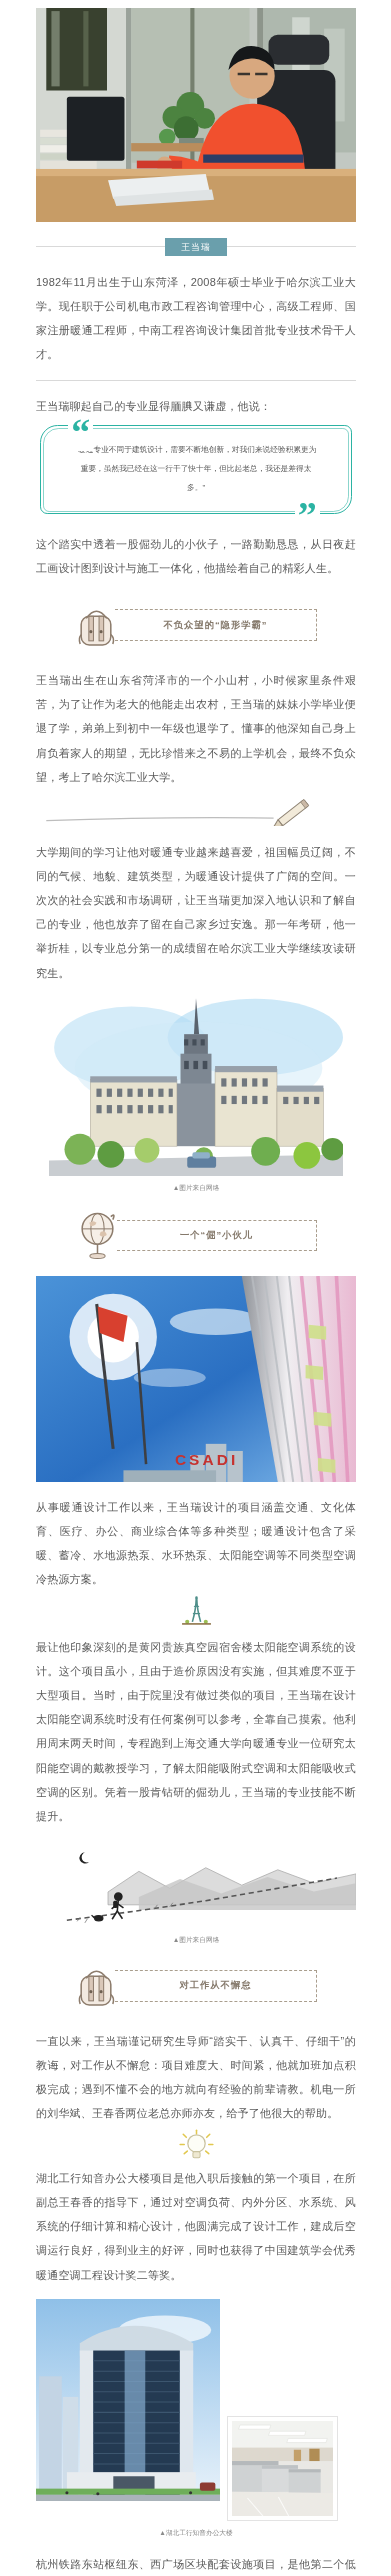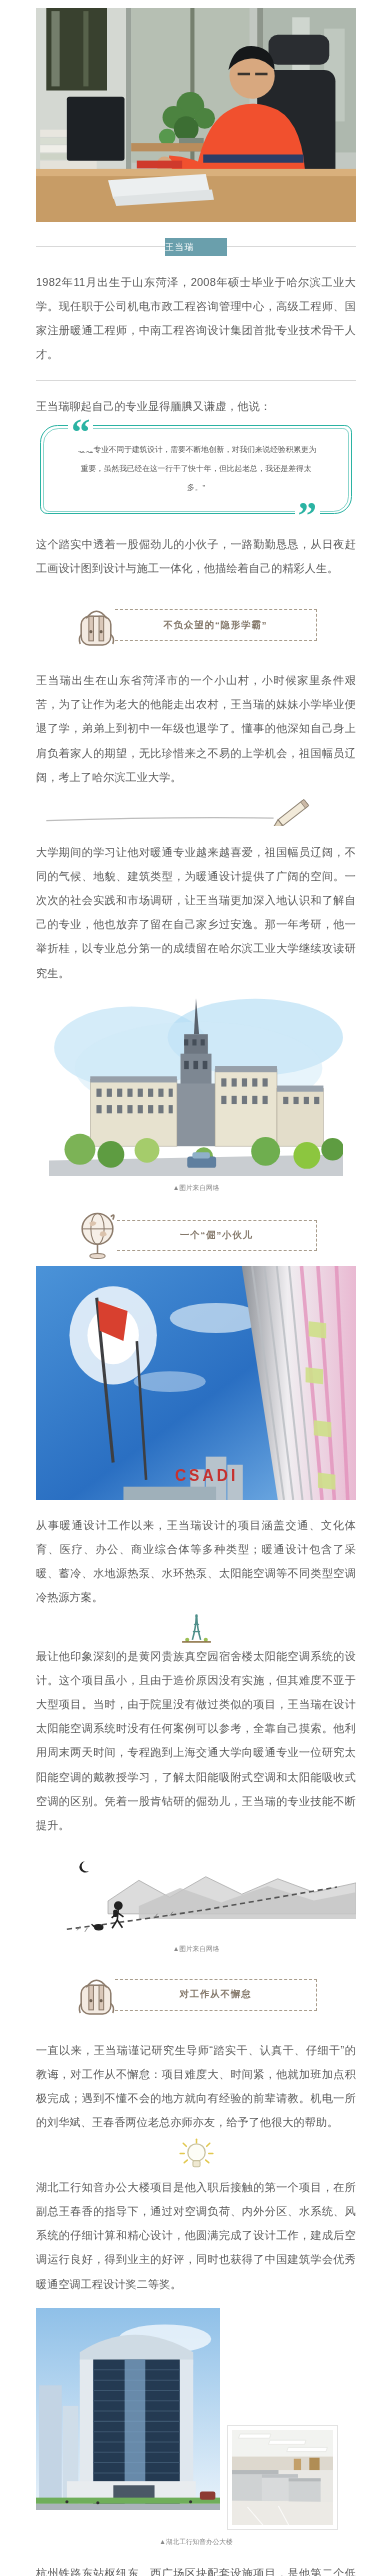--- a/index.html
+++ b/index.html
@@ -5,21 +5,21 @@
   html,body{margin:0;padding:0;background:#ffffff;}
   body{width:392px;font-family:"Liberation Sans","DejaVu Sans",sans-serif;color:#5b5b5b;}
   .container{width:320px;margin:0 auto;padding-top:7.7px;padding-bottom:12.4px;}
   .photo{position:relative;overflow:hidden;background:#eee;}
   .photo svg{display:block;width:100%;height:100%;}
   .body-text{font-size:11px;line-height:2.2;text-align:justify;letter-spacing:0.2px;margin:13.4px 0 0 0;}
   .hero{height:214px;}
   
   .badge-row{position:relative;margin-top:8.8px;height:18.5px;}
   .badge-row .rule{position:absolute;left:0;right:0;top:8.8px;height:0.5px;background:#d9d9d9;}
-  .badge{position:relative;width:62px;margin:16px auto;height:18.5px;line-height:18.5px;
+  .badge{position:relative;width:62px;margin:16px auto;height:18.5px;line-height:18.5px;text-align:center;
          background:#6a9fac;color:#fff;font-size:8.8px;letter-spacing:1px;}
   .divider{border:none;border-top:0.5px solid #d9d9d9;margin:13.4px 0 0 0;}
   
   .quote-box{position:relative;margin:7.2px 4.1px 0 4.1px;border:1px solid #2bb3a3;border-radius:17.5px 7.2px 17.5px 7.2px;
              padding:13.4px 31px 15.5px 31px;}
   .quote-box::before{content:"";position:absolute;inset:1.5px;border:0.5px solid #2bb3a3;opacity:.55;
              border-radius:15.5px 6.2px 15.5px 6.2px;pointer-events:none;}
   .qmark{position:absolute;font-family:"Liberation Serif","DejaVu Serif",serif;color:#2bb3a3;
          font-size:38px;line-height:1;font-weight:bold;background:#fff;padding:0 3.1px;}
   .qmark.open{top:-13.4px;left:27px;}
@@ -38,21 +38,21 @@
   
   .pair-a{display:flex;align-items:flex-start;margin-top:12.4px;}
   .pa-left{width:184px;height:202px;}
   .pa-rightbox{margin-left:7.2px;margin-top:117px;background:#fff;border:0.5px solid #e3e3e3;padding:4.1px;}
   .pa-right{width:101px;height:95px;}
   
   .pair-b{display:flex;margin-top:12.4px;}
   .pb-left{width:158px;height:117px;}
   .pb-right{width:161px;height:117px;margin-left:2.1px;}
   .station{height:155px;margin-top:8.2px;}
-  .csadi{height:234px;margin-top:2px;}
+  .csadi{height:206px;margin-top:12px;}
 </style>
 </head>
 <body>
 
 <div class="container">
 
   <div class="photo hero">
     <svg viewBox="0 0 622 415" preserveAspectRatio="none">
       <rect width="622" height="415" fill="#c2c8c2"></rect>
       <rect width="175" height="415" fill="#d4d8d2"></rect>
@@ -133,21 +133,21 @@
           <circle cx="51" cy="60" r="3" fill="#6f6152"></circle>
         <path d="M12 66 Q6 72 10 84" fill="none" stroke="#8d7c6c" stroke-width="3"></path>
         <path d="M70 66 Q78 72 74 84" fill="none" stroke="#8d7c6c" stroke-width="3"></path>
       </svg>
     </span>
     <div class="dash-box">
       <span>不负众望的“隐形学霸”</span>
     </div>
   </div>
 
-  <p class="body-text" style="margin-top:18.5px">王当瑞出生在山东省菏泽市的一个小山村，小时候家里条件艰苦，为了让作为老大的他能走出农村，王当瑞的妹妹小学毕业便退了学，弟弟上到初中一年级也退学了。懂事的他深知自己身上肩负着家人的期望，无比珍惜来之不易的上学机会，祖国幅员辽阔，考上了哈尔滨工业大学。</p>
+  <p class="body-text" style="margin-top:18.5px">王当瑞出生在山东省菏泽市的一个小山村，小时候家里条件艰苦，为了让作为老大的他能走出农村，王当瑞的妹妹小学毕业便退了学，弟弟上到初中一年级也退学了。懂事的他深知自己身上肩负着家人的期望，无比珍惜来之不易的上学机会，最终不负众望，考上了哈尔滨工业大学。</p>
 
   <div class="illus" style="height:31px;">
     <svg viewBox="0 0 622 60" preserveAspectRatio="none">
       <path d="M20 50 Q250 42 462 45" stroke="#bdbdbd" stroke-width="2.5" fill="none"></path>
       <g transform="rotate(-38 500 34)">
         <rect x="468" y="27" width="64" height="15" rx="3" fill="#f2ead9" stroke="#8e8374" stroke-width="2"></rect>
         <polygon points="468,27 450,34 468,42" fill="#e0d4bd" stroke="#8e8374" stroke-width="2"></polygon>
         <polygon points="454,31 450,34 454,37" fill="#55504a"></polygon>
         <rect x="524" y="27" width="8" height="15" fill="#cbb9a6" stroke="#8e8374" stroke-width="1.5"></rect>
       </g>
@@ -306,21 +306,21 @@
       <path d="M24 52 Q31 28 31.5 6 M40 52 Q33 28 32.5 6" fill="none" stroke="#4f8f8a" stroke-width="3"></path>
       <line x1="25" y1="36" x2="39" y2="36" stroke="#4f8f8a" stroke-width="2.5"></line>
       <line x1="27" y1="22" x2="37" y2="22" stroke="#4f8f8a" stroke-width="2"></line>
       <circle cx="32" cy="5" r="2.5" fill="#4f8f8a"></circle>
       <circle cx="14" cy="52" r="4" fill="#9cbf55"></circle>
         <circle cx="50" cy="52" r="4" fill="#9cbf55"></circle>
       <line x1="4" y1="56" x2="60" y2="56" stroke="#8a6f42" stroke-width="3"></line>
     </svg>
   </div>
 
-  <p class="body-text" style="margin-top:1px">最让他印象深刻的是黄冈贵族真空园宿舍楼太阳能空调系统的设计。这个项目虽小，且由于造价原因没有实施，但其难度不亚于大型项目。当时，由于院里没有做过类似的项目，王当瑞在设计太阳能空调系统时没有任何案例可以参考，全靠自己摸索。他利用周末两天时间，专程跑到上海交通大学向暖通专业一位研究太阳能空调的戴教授学习，了解太阳能吸附式空调和太阳能吸收式空调的区别。凭着一股肯钻研的倔劲儿，王当瑞的专业技能不断提升。</p>
+  <p class="body-text" style="margin-top:10px">最让他印象深刻的是黄冈贵族真空园宿舍楼太阳能空调系统的设计。这个项目虽小，且由于造价原因没有实施，但其难度不亚于大型项目。当时，由于院里没有做过类似的项目，王当瑞在设计太阳能空调系统时没有任何案例可以参考，全靠自己摸索。他利用周末两天时间，专程跑到上海交通大学向暖通专业一位研究太阳能空调的戴教授学习，了解太阳能吸附式空调和太阳能吸收式空调的区别。凭着一股肯钻研的倔劲儿，王当瑞的专业技能不断提升。</p>
 
   <div class="photo illus" style="height:85px;background:#fff;margin-top:14.4px;">
     <svg viewBox="0 0 622 165" preserveAspectRatio="none">
       <rect width="622" height="165" fill="#ffffff"></rect>
       <path d="M140 95 L200 55 L260 88 L330 48 L400 82 L470 52 L540 78 L622 60 L622 120 L140 120 Z" fill="#dcdcdc" stroke="#a9a9a9" stroke-width="1.5"></path>
       <path d="M200 105 L280 70 L360 98 L450 66 L540 94 L622 78 L622 130 L200 130 Z" fill="#c6c6c6" opacity=".8"></path>
       <path d="M95 18 a11 11 0 1 0 8 19 a9 9 0 1 1 -8 -19 Z" fill="#222"></path>
       <path d="M60 150 Q200 132 330 112 Q470 88 585 68" fill="none" stroke="#555" stroke-width="3" stroke-dasharray="10 7"></path>
       <g stroke="#222" stroke-width="3" fill="none">
         <circle cx="160" cy="104" r="7" fill="#222"></circle>

